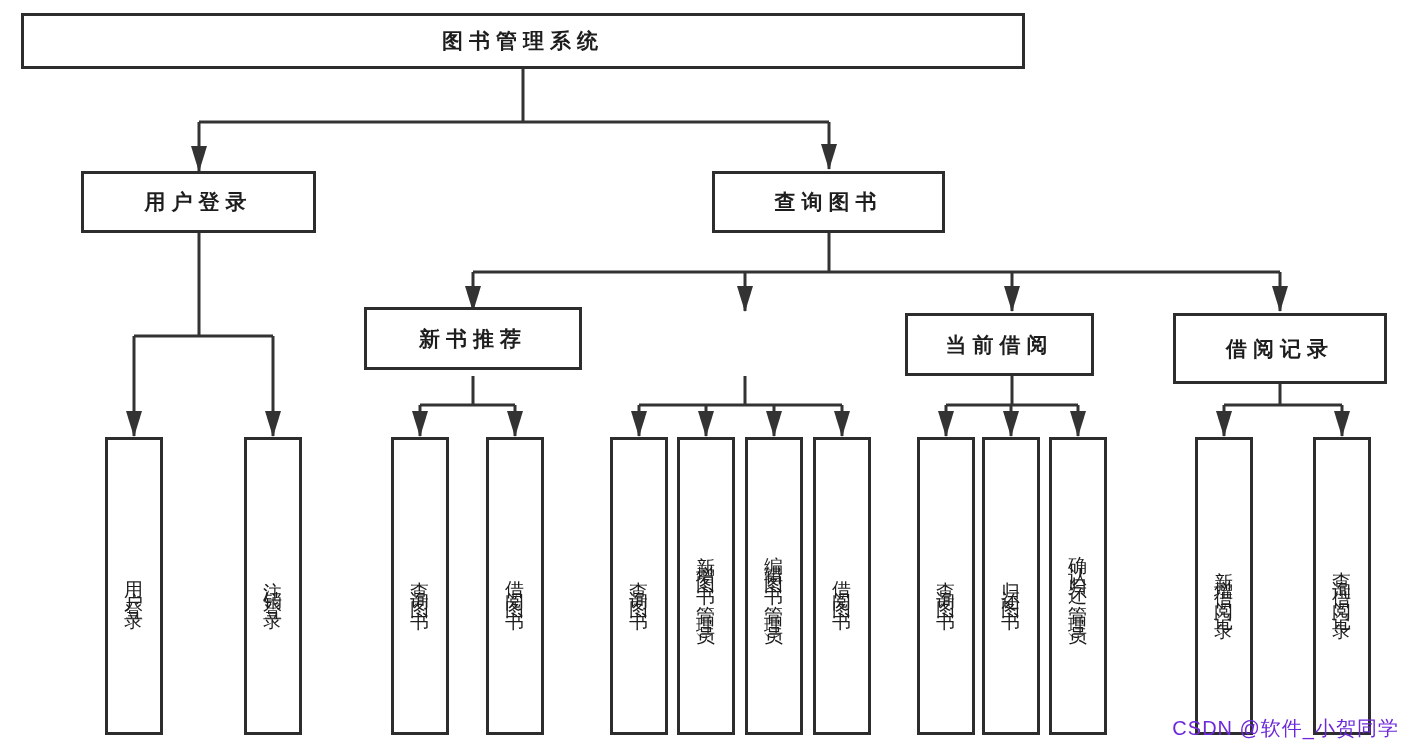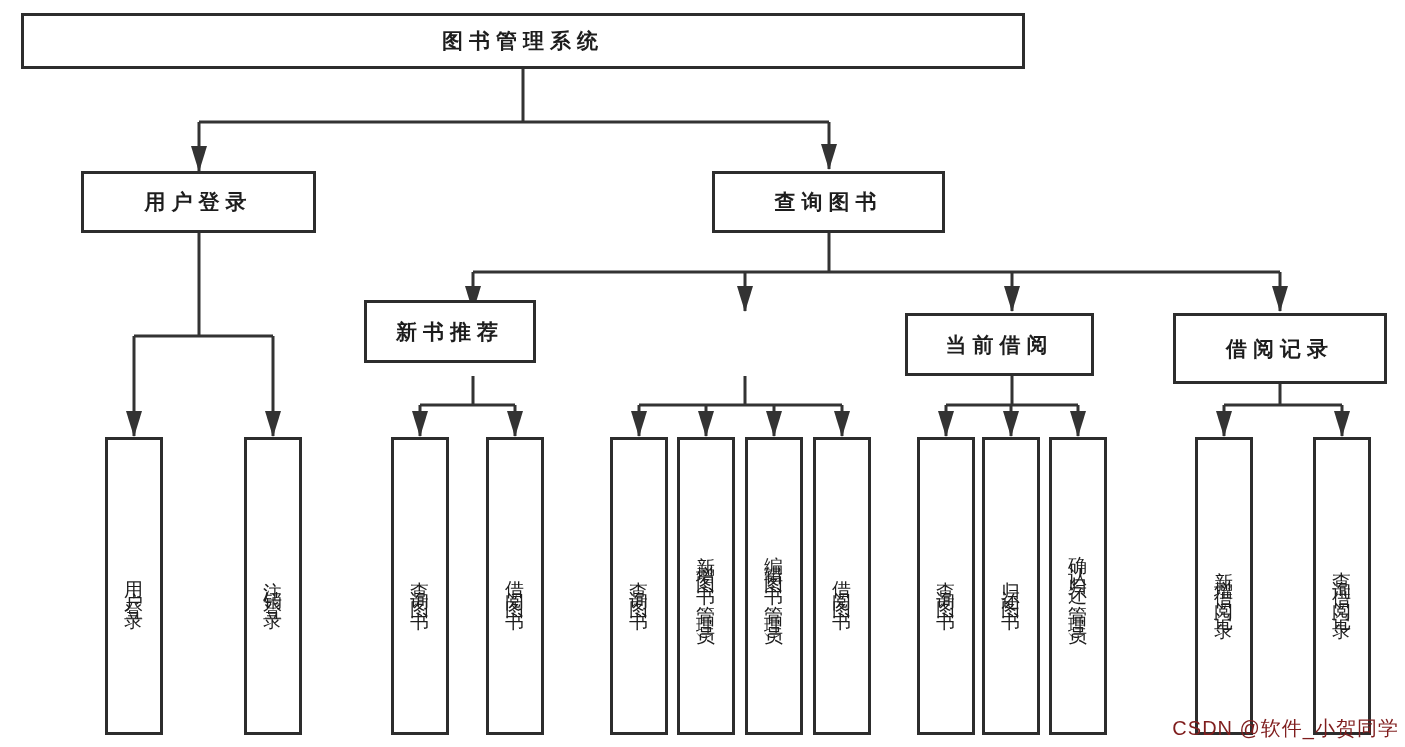--- a/index.html
+++ b/index.html
@@ -31,21 +31,21 @@
     text-orientation:mixed;
     font-size:19px;
     letter-spacing:10px;
     line-height:1;
   }
   .watermark{
     position:absolute;
     right:6px;top:715px;
     font-size:20px;
     letter-spacing:1px;
-    color:#7f1d1d;
+    color:#6d28d9;
     z-index:5;
     white-space:nowrap;
   }
 </style>
 </head>
 <body>
 
 <div class="diagram">
 
   <svg class="connectors" width="1405" height="747" aria-hidden="true">
@@ -90,21 +90,21 @@
     <span class="label">图书管理系统</span>
   </div>
 
   <div class="box node-h" style="left:81px;top:171px;width:235px;height:62px">
     <span class="label">用户登录</span>
   </div>
   <div class="box node-h" style="left:712px;top:171px;width:233px;height:62px">
     <span class="label">查询图书</span>
   </div>
 
-  <div class="box node-h" style="left:364px;top:300px;width:172px;height:63px">
+  <div class="box node-h" style="left:364px;top:307px;width:218px;height:63px">
     <span class="label">新书推荐</span>
   </div>
   <div class="box node-h" style="left:905px;top:313px;width:189px;height:63px">
     <span class="label">当前借阅</span>
   </div>
   <div class="box node-h" style="left:1173px;top:313px;width:214px;height:71px">
     <span class="label">借阅记录</span>
   </div>
 
   <div class="box node-v" style="left:105px;top:437px;width:58px;height:298px">

